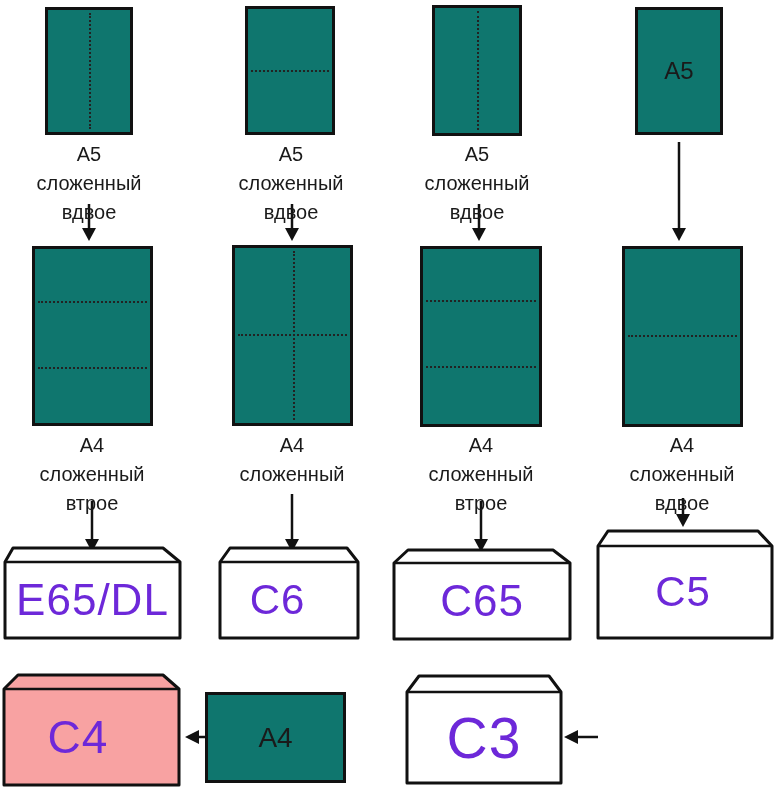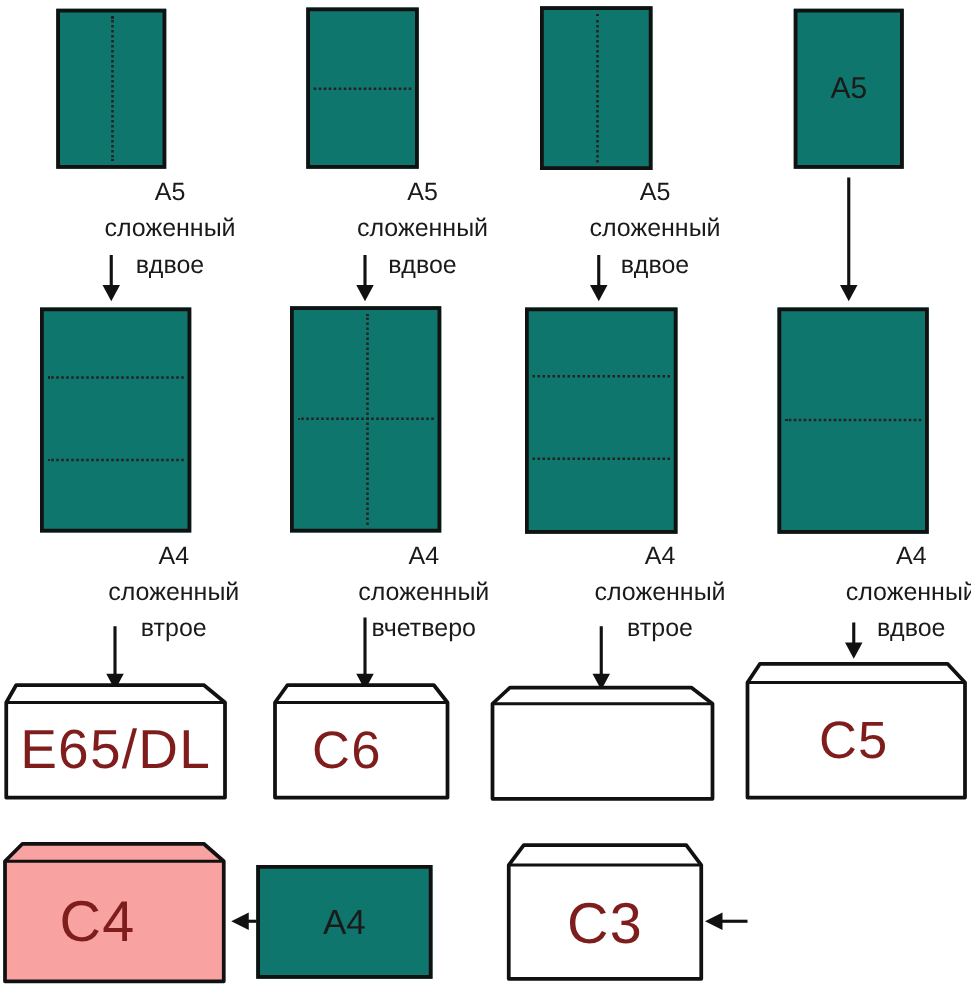--- a/index.html
+++ b/index.html
@@ -7,29 +7,29 @@
     position:relative;width:777px;height:792px;background:#ffffff;
     font-family:"Liberation Sans", sans-serif;color:#111;overflow:hidden;
   }
   .layer{position:absolute;left:0;top:0;}
   .sheet{
     position:absolute;box-sizing:border-box;border:3px solid #111;background:#0f766e;
   }
   .fold-v{position:absolute;top:3px;bottom:3px;left:50%;width:0;border-left:2px dotted #222;}
   .fold-h{position:absolute;left:3px;right:3px;height:0;border-top:2px dotted #222;}
   .caption{
-    position:absolute;text-align:center;font-size:20px;line-height:29px;color:#1a1a1a;margin-left:47px;
+    position:absolute;text-align:center;font-size:20px;line-height:29px;color:#1a1a1a;
   }
   .sheet-label{
     position:absolute;display:flex;align-items:center;justify-content:center;
     color:#1a1a1a;
   }
   .env-label{
     position:absolute;display:flex;align-items:center;justify-content:center;
-    color:#7f1d1d;letter-spacing:1px;
+    color:#6d28d9;letter-spacing:1px;
   }
 </style>
 </head>
 <body>
 
 <div class="canvas">
 
   <svg class="layer" width="777" height="792" viewBox="0 0 777 792">
 
     <g>
@@ -147,36 +147,36 @@
   </div>
 
   <div class="caption" style="left:-8px;top:431px;width:200px">
     <div>А4</div>
     <div>сложенный</div>
     <div>втрое</div>
   </div>
   <div class="caption" style="left:192px;top:431px;width:200px">
     <div>А4</div>
     <div>сложенный</div>
-    <div>вчетверо</div>
   </div>
   <div class="caption" style="left:381px;top:431px;width:200px">
     <div>А4</div>
     <div>сложенный</div>
     <div>втрое</div>
   </div>
   <div class="caption" style="left:582px;top:431px;width:200px">
     <div>А4</div>
     <div>сложенный</div>
     <div>вдвое</div>
   </div>
 
   <div class="env-label" style="left:5px;top:562px;width:175px;height:76px;font-size:44px">E65/DL</div>
   <div class="env-label" style="left:220px;top:562px;width:115px;height:76px;font-size:42px">C6</div>
+  <div class="env-label" style="left:394px;top:563px;width:176px;height:76px;font-size:44px">C65</div>
   <div class="env-label" style="left:596px;top:546px;width:174px;height:92px;font-size:42px">C5</div>
   <div class="env-label" style="left:4px;top:689px;width:148px;height:96px;font-size:46px">C4</div>
-  <div class="env-label" style="left:407px;top:692px;width:154px;height:91px;font-size:46px">C3</div>
+  <div class="env-label" style="left:407px;top:692px;width:154px;height:91px;font-size:57px">C3</div>
 
   <div class="sheet" style="left:205px;top:692px;width:141px;height:91px">
     <div class="sheet-label" style="left:0;top:0;right:0;bottom:0;font-size:28px">A4</div>
   </div>
 
 </div>
 
 </body></html>

